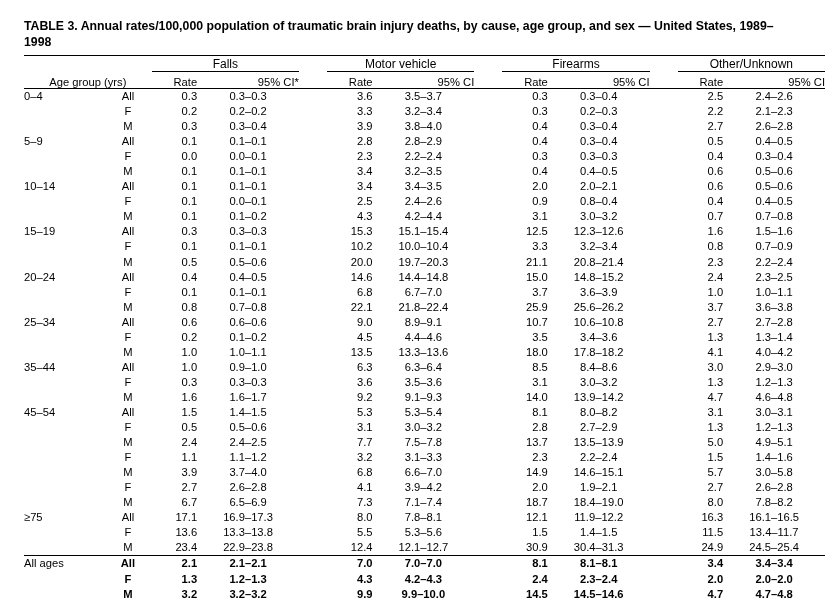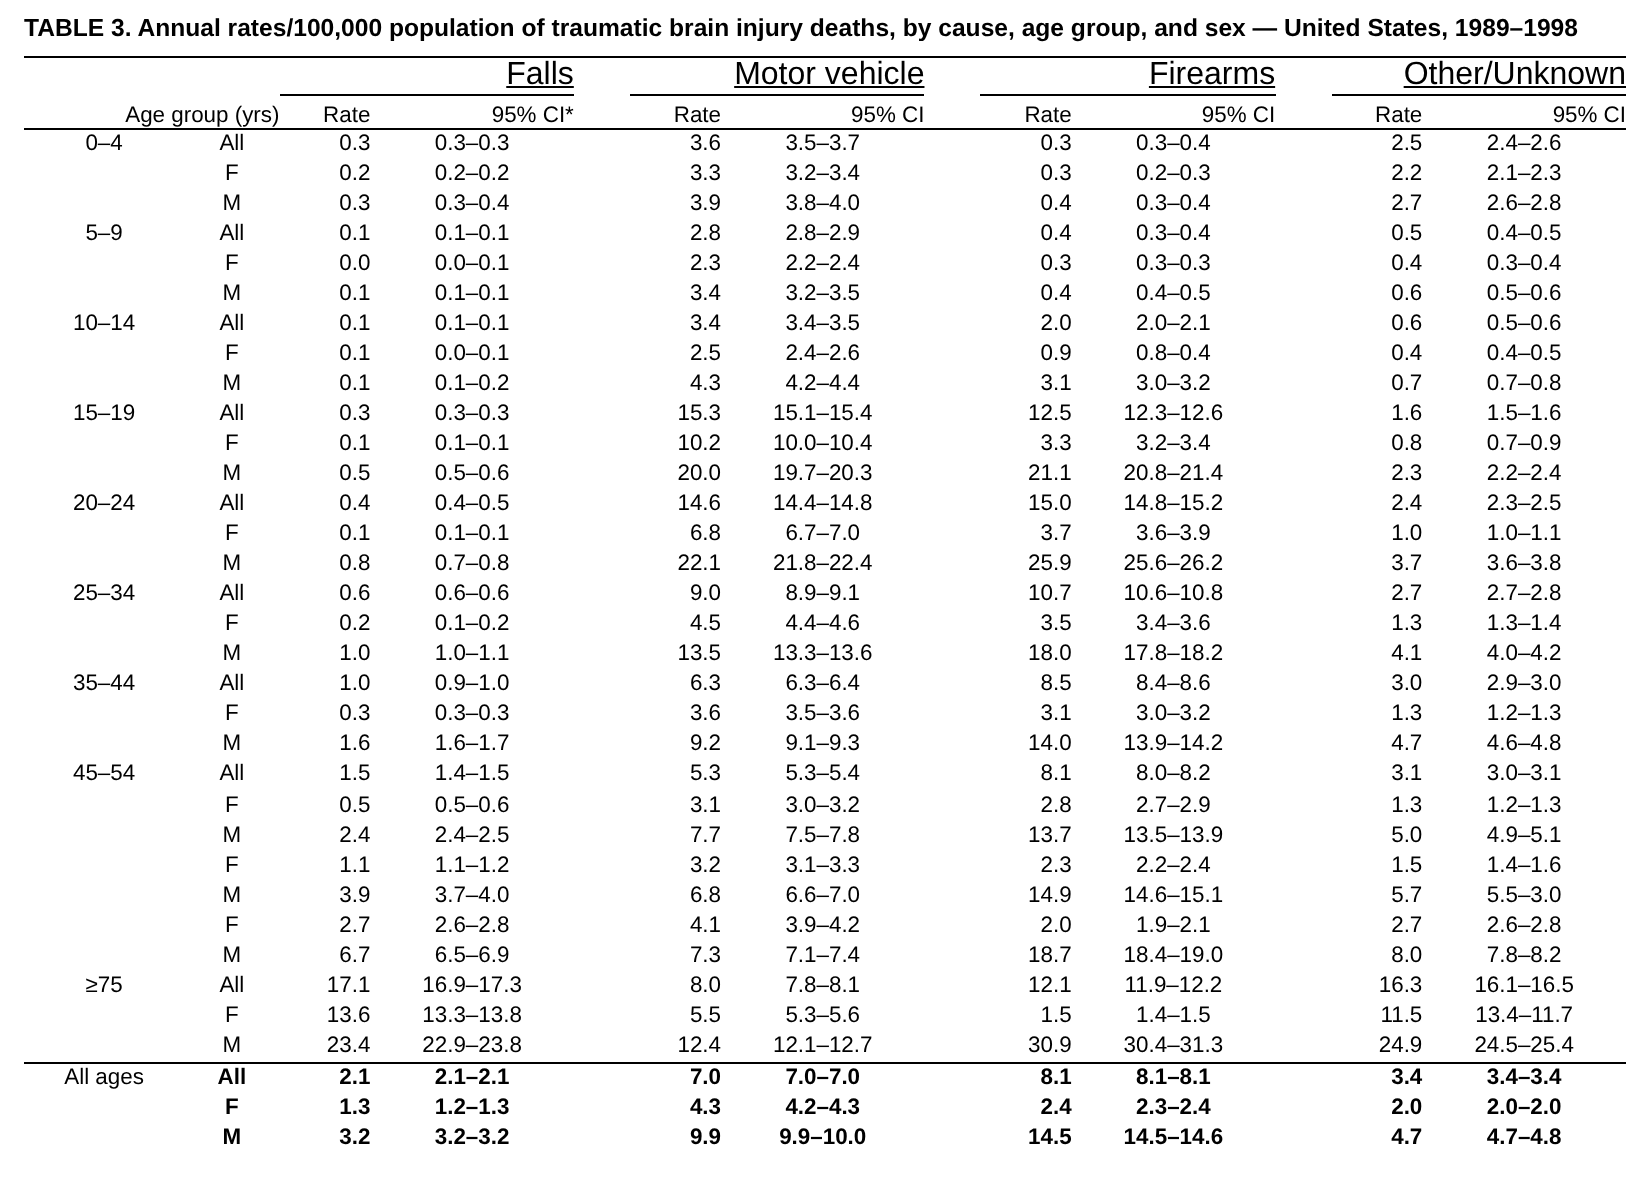--- a/index.html
+++ b/index.html
@@ -11,21 +11,21 @@
     width: 825px;
     height: 602px;
     font-family: "Liberation Serif", serif;
     color: #000000;
     overflow: hidden;
   }
   .page {
     position: relative;
     width: 825px;
     height: 602px;
-    padding: 0;
+    padding: 12px;
     box-sizing: border-box;
   }
   .title {
     font-family: "Liberation Sans", sans-serif;
     font-weight: bold;
     font-size: 12.3px;
     line-height: 15.5px;
     padding: 7px 14px 0 12px;
     text-align: left;
   }
@@ -38,52 +38,51 @@
   }
   table.main td, table.main th {
     padding: 0;
     vertical-align: bottom;
     font-weight: normal;
     white-space: nowrap;
   }
   
   .grp-head td {
     height: 15px;
-    text-align: right;
-    font-size: 16px;
+    text-align: center;
+    font-size: 12px;
     padding-bottom: 1px;
-    text-decoration: underline;
   }
   .grp-rule {
     border-bottom: 1.1px solid #000;
   }
   .topline {
     border-top: 1.1px solid #000;
   }
   .colhead td {
     height: 16px;
     text-align: right;
     padding-bottom: 2px;
   }
   .colhead td.left {
-    text-align: right;
+    text-align: center;
   }
   .headrule td {
     border-bottom: 1.1px solid #000;
     height: 0;
     font-size: 0;
     line-height: 0;
   }
   tbody td {
     height: 15.05px;
     line-height: 15.05px;
     font-size: 11.2px;
   }
   td.agegrp {
-    text-align: center;
+    text-align: left;
     padding-right: 7px;
     width: 74px;
   }
   td.sex {
     text-align: center;
     padding-left: 9px;
     width: 44px;
     margin-left: 12px;
   }
   td.rate {
@@ -544,21 +543,21 @@
           <td class="rate">3.9</td>
           <td class="ci">3.7–4.0</td>
           <td class="spacer"></td>
           <td class="rate">6.8</td>
           <td class="ci">6.6–7.0</td>
           <td class="spacer"></td>
           <td class="rate">14.9</td>
           <td class="ci">14.6–15.1</td>
           <td class="spacer"></td>
           <td class="rate">5.7</td>
-          <td class="ci">5.5–3.0</td>
+          <td class="ci">3.0–5.8</td>
         </tr>
         <tr>
           <td class="agegrp"></td>
           <td class="sex">F</td>
           <td class="rate">2.7</td>
           <td class="ci">2.6–2.8</td>
           <td class="spacer"></td>
           <td class="rate">4.1</td>
           <td class="ci">3.9–4.2</td>
           <td class="spacer"></td>

